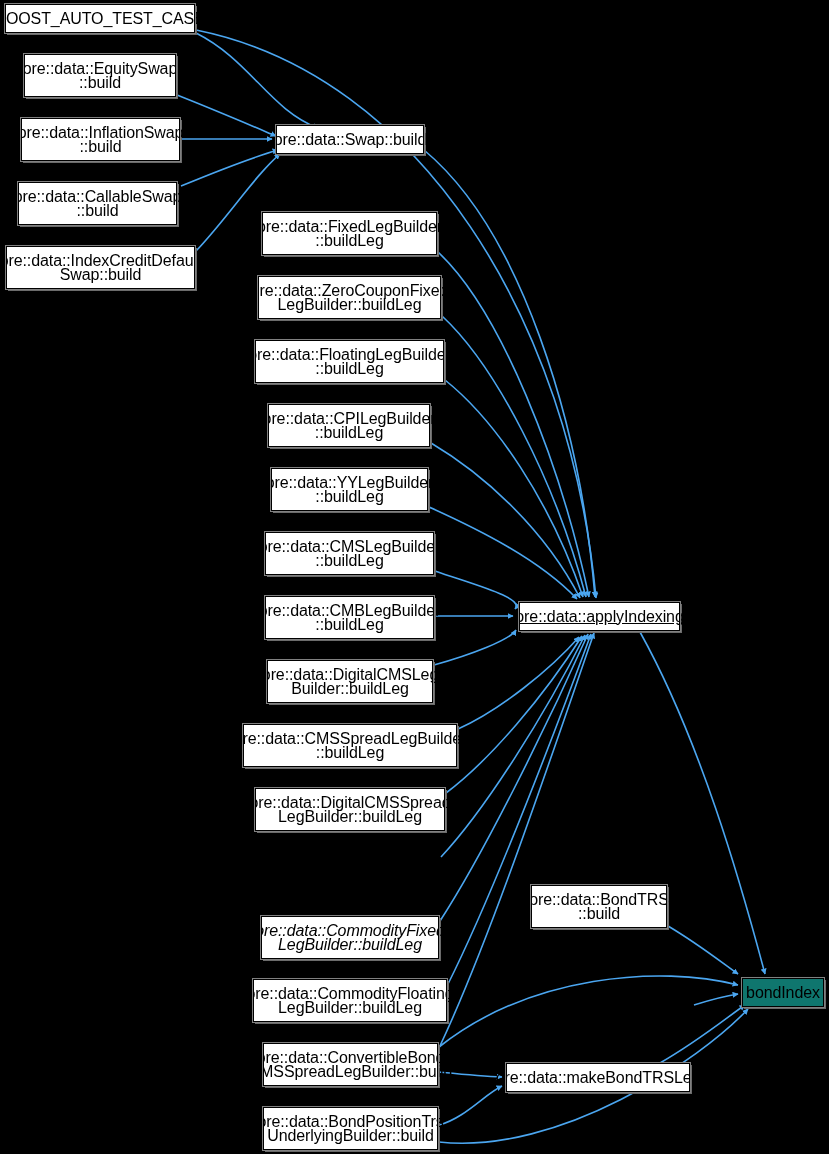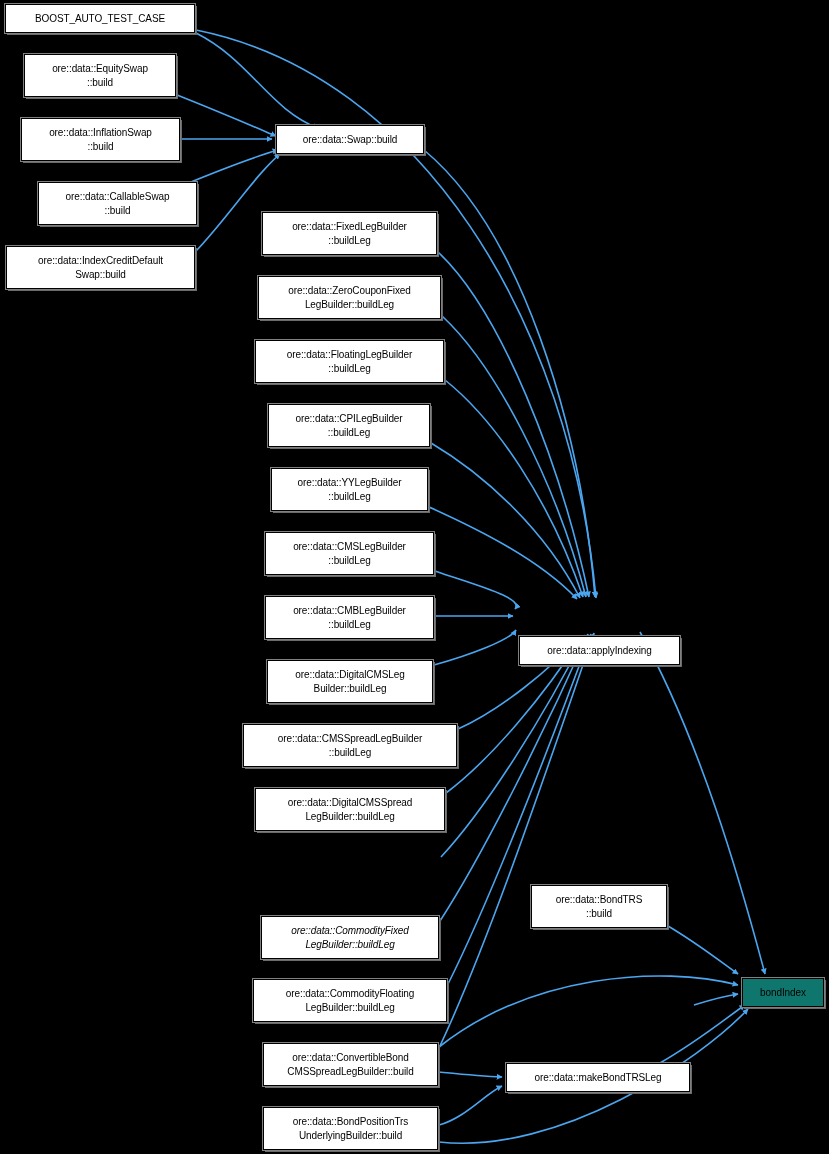--- a/index.html
+++ b/index.html
@@ -24,21 +24,21 @@
     pointer-events: none;
   }
   .node {
     position: absolute;
     box-sizing: border-box;
     background: #ffffff;
     border: 1px solid #000000;
     outline: 1px solid #808080;
     outline-offset: 0px;
     color: #000000;
-    font-size: 10px;
+    font-size: 16px;
     line-height: 14px;
     display: flex;
     align-items: center;
     justify-content: center;
     text-align: center;
     white-space: pre-line;
     letter-spacing: -0.1px;
     z-index: 3;
     box-shadow: 1px 1px 0 0 #9a9a9a, 2px 2px 0 0 #6b6b6b;
   }
@@ -85,21 +85,21 @@
       <path d="M 660,1063 C 700,1040 730,1015 745,1005" fill="none" stroke="#4ba6f0" stroke-width="1.6" marker-end="url(#arrowhead)"></path>
       <path d="M 694,1005 C 710,1000 725,996 738,994" fill="none" stroke="#4ba6f0" stroke-width="1.6" marker-end="url(#arrowhead)"></path>
       <path d="M 439,1047 C 530,975 660,965 738,985" fill="none" stroke="#4ba6f0" stroke-width="1.6" marker-end="url(#arrowhead)"></path>
       <path d="M 439,1142 C 560,1155 700,1060 748,1009" fill="none" stroke="#4ba6f0" stroke-width="1.6" marker-end="url(#arrowhead)"></path>
     </svg>
 <div class="node" style="left: 5px; top: 4px; width: 190px; height: 29px;">BOOST_AUTO_TEST_CASE</div>
     <div class="node" style="left: 24px; top: 54px; width: 152px; height: 43px;">ore::data::EquitySwap
 ::build</div>
     <div class="node" style="left: 21px; top: 118px; width: 159px; height: 43px;">ore::data::InflationSwap
 ::build</div>
-    <div class="node" style="left: 38px; top: 182px; width: 159px; height: 43px;">ore::data::CallableSwap
+    <div class="node" style="left: 18px; top: 182px; width: 159px; height: 43px;">ore::data::CallableSwap
 ::build</div>
     <div class="node" style="left: 6px; top: 246px; width: 189px; height: 43px;">ore::data::IndexCreditDefault
 Swap::build</div>
     <div class="node" style="left: 276px; top: 125px; width: 148px; height: 29px; text-align: center;">ore::data::Swap::build</div>
     <div class="node" style="left: 262px; top: 212px; width: 175px; height: 43px;">ore::data::FixedLegBuilder
 ::buildLeg</div>
     <div class="node" style="left: 258px; top: 276px; width: 183px; height: 43px;">ore::data::ZeroCouponFixed
 LegBuilder::buildLeg</div>
     <div class="node" style="left: 255px; top: 340px; width: 189px; height: 43px;">ore::data::FloatingLegBuilder
 ::buildLeg</div>
@@ -118,18 +118,18 @@
     <div class="node" style="left: 255px; top: 788px; width: 190px; height: 43px;">ore::data::DigitalCMSSpread
 LegBuilder::buildLeg</div>
     <div class="node" style="left: 261px; top: 916px; width: 178px; height: 43px; font-style: italic;">ore::data::CommodityFixed
 LegBuilder::buildLeg</div>
     <div class="node" style="left: 253px; top: 979px; width: 194px; height: 43px;">ore::data::CommodityFloating
 LegBuilder::buildLeg</div>
     <div class="node" style="left: 263px; top: 1043px; width: 175px; height: 43px;">ore::data::ConvertibleBond
 CMSSpreadLegBuilder::build</div>
     <div class="node" style="left: 263px; top: 1107px; width: 175px; height: 43px;">ore::data::BondPositionTrs
 UnderlyingBuilder::build</div>
-    <div class="node" style="left: 519px; top: 636px; width: 161px; height: 29px;">ore::data::applyIndexing</div>
+    <div class="node" style="left: 519px; top: 602px; width: 161px; height: 29px; text-decoration: underline;">ore::data::applyIndexing</div>
     <div class="node" style="left: 531px; top: 885px; width: 136px; height: 43px;">ore::data::BondTRS
 ::build</div>
     <div class="node" style="left: 506px; top: 1063px; width: 184px; height: 29px;">ore::data::makeBondTRSLeg</div>
     <div class="node focus" style="left: 742px; top: 978px; width: 82px; height: 29px;">bondIndex</div>
   </div>
 
 </body></html>

